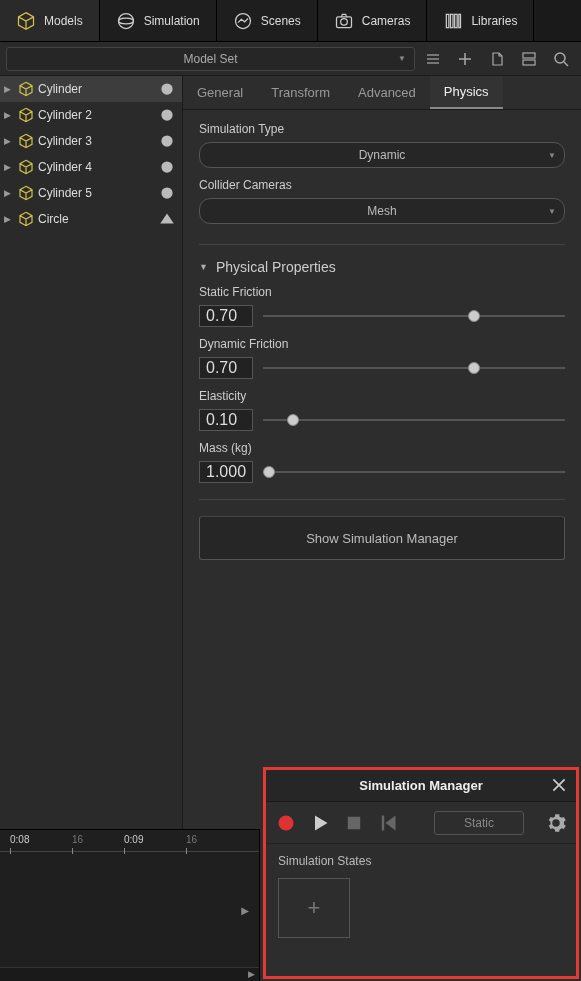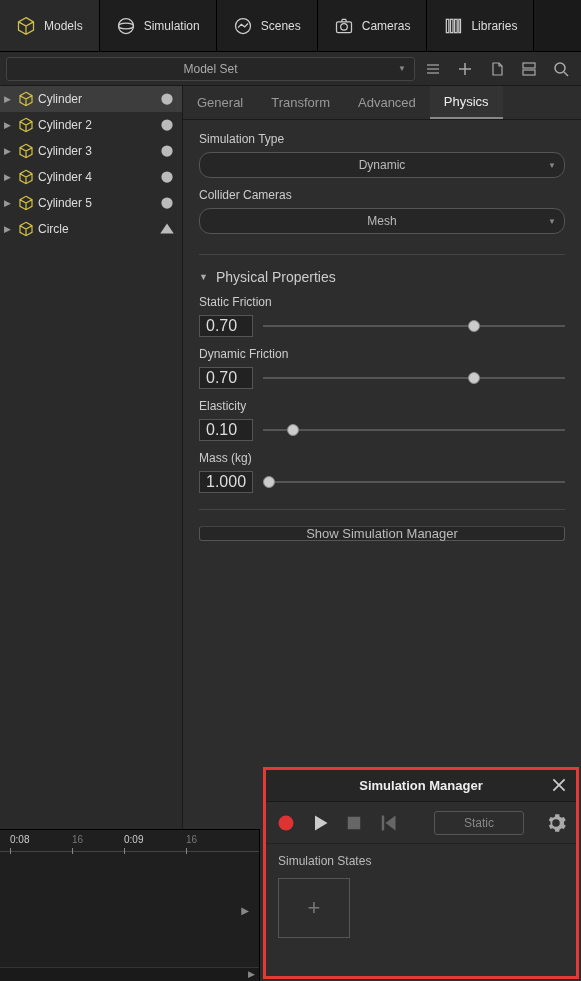--- a/index.html
+++ b/index.html
@@ -15,21 +15,21 @@
       background: #2a2a2a;
       color: #ccc;
       font-size: 12px;
       overflow: hidden;
       position: relative;
     }
     
     .top-tabs {
       display: flex;
       background: #1a1a1a;
-      height: 52px;
+      height: 42px;
       align-items: stretch;
       border-bottom: 1px solid #000;
     }
     .top-tab {
       display: flex;
       align-items: center;
       gap: 8px;
       padding: 0 16px;
       cursor: pointer;
       border-right: 1px solid #000;
@@ -235,21 +235,21 @@
       top: 50%;
       width: 12px;
       height: 12px;
       background: #ccc;
       border: 1px solid #888;
       border-radius: 50%;
       transform: translate(-50%, -50%);
     }
     .big-button {
       width: 100%;
-      height: 15px;
+      height: 44px;
       background: #262626;
       border: 1px solid #555;
       border-radius: 3px;
       color: #bbb;
       display: flex;
       align-items: center;
       justify-content: center;
       cursor: pointer;
       margin-top: 24px;
       font-size: 13px;

